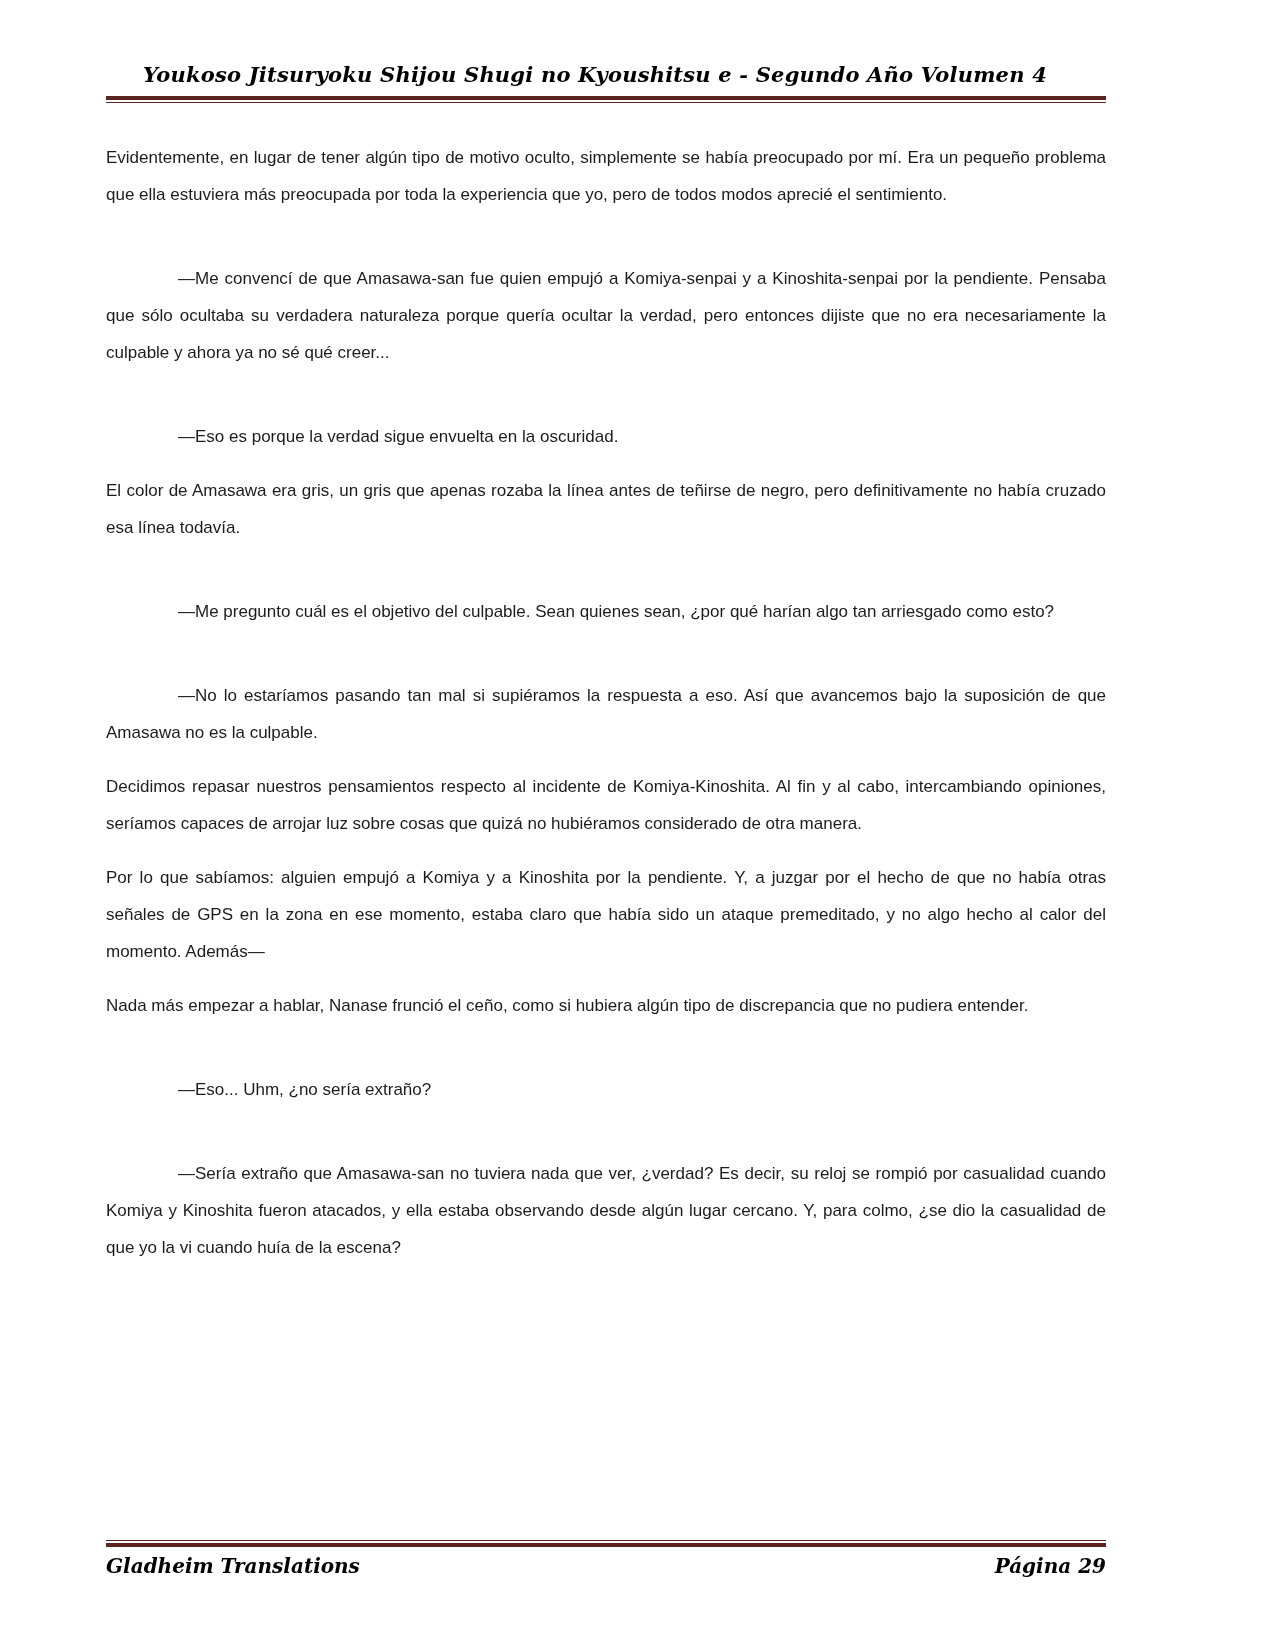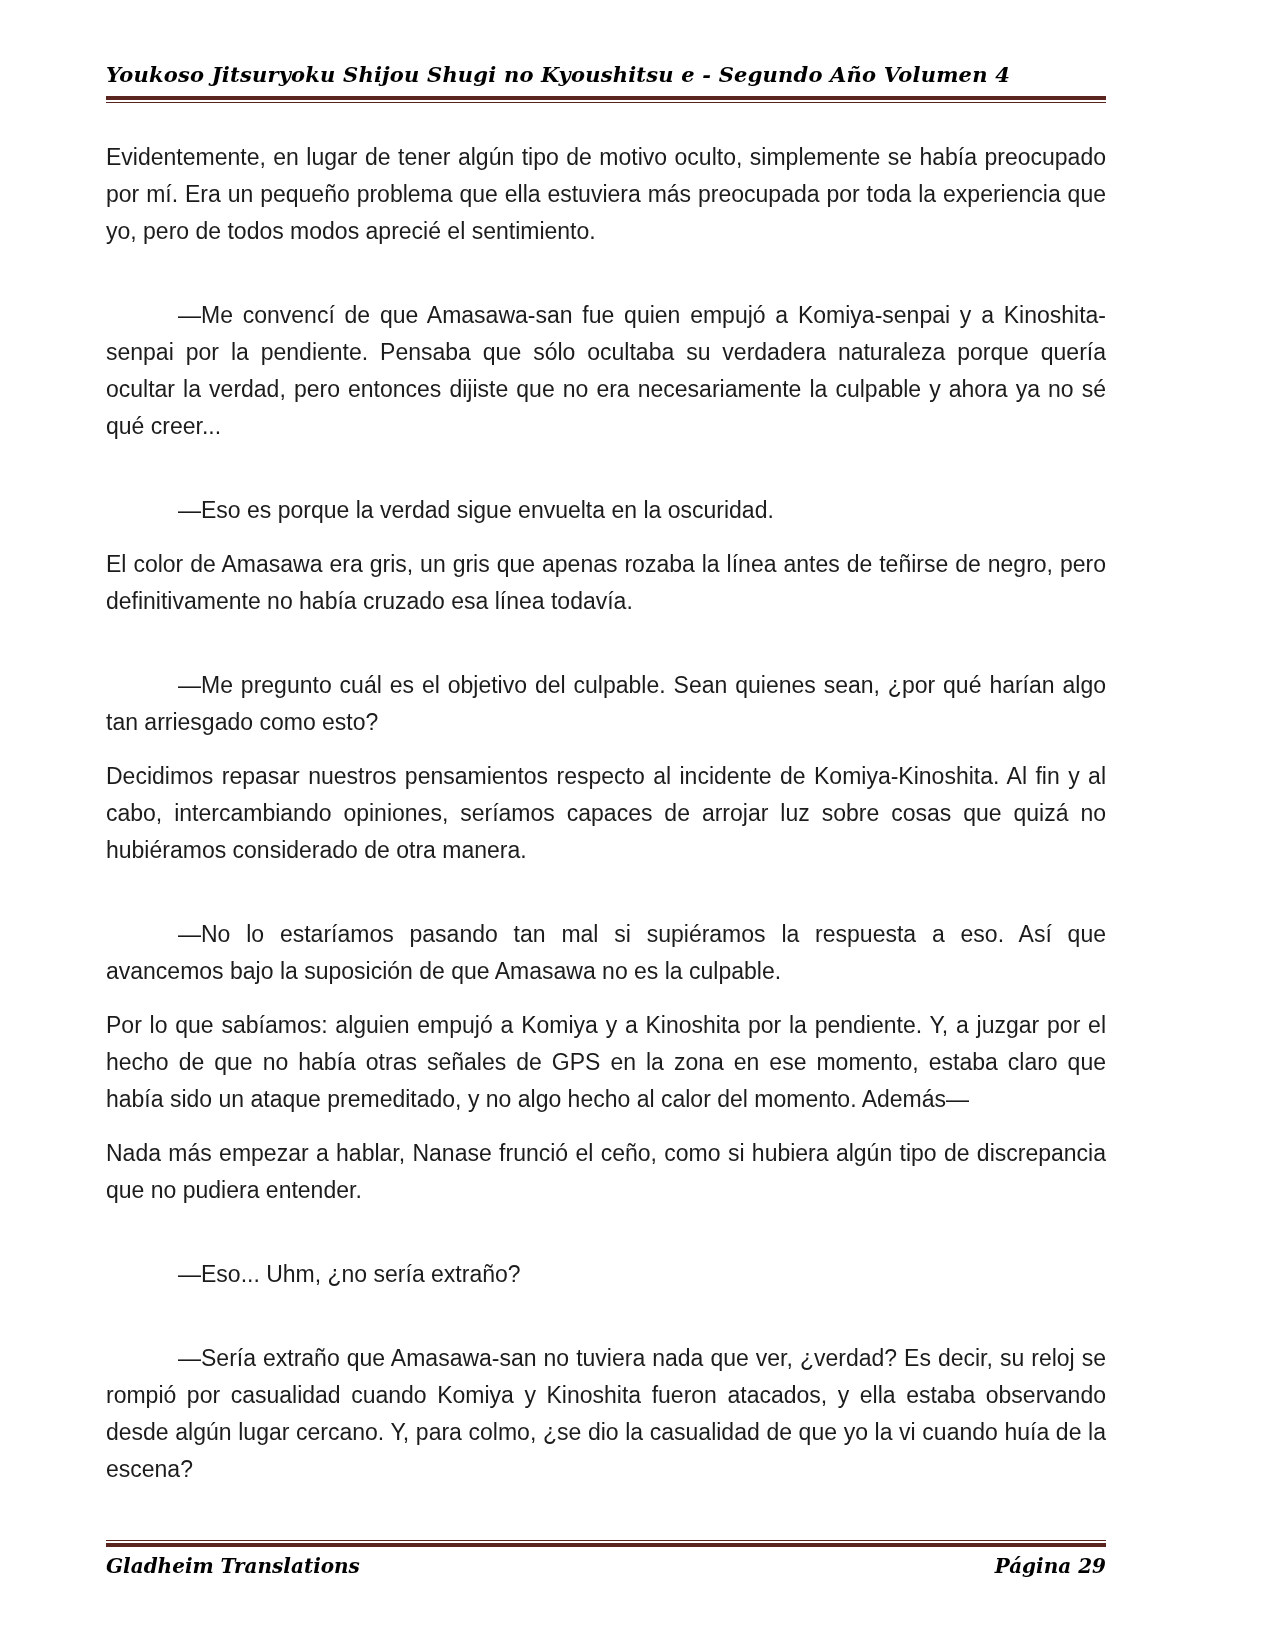--- a/index.html
+++ b/index.html
@@ -25,31 +25,32 @@
     padding-top: 62px;
   }
   .header-title {
     font-family: "DejaVu Serif", serif;
     font-style: italic;
     font-weight: bold;
     font-size: 21px;
     color: #000000;
     letter-spacing: 0.2px;
     white-space: nowrap;
+    margin-left: 37px;
   }
   .rule {
     margin-top: 9px;
     border-top: 4px solid var(--rule-color, #5b251f);
     border-bottom: 1.5px solid var(--rule-color, #5b251f);
     height: 2px;
   }
   .body-text {
     margin-top: 36px;
     color: #1c1c1c;
-    font-size: 23px;
+    font-size: 17px;
     line-height: 37px;
     text-align: justify;
   }
   .para {
     margin: 0 0 17px 0;
   }
   .para.dialogue {
     text-indent: 72px;
     margin-top: 47px;
   }
@@ -87,22 +88,22 @@
       <div class="header-title">Youkoso Jitsuryoku Shijou Shugi no Kyoushitsu e - Segundo Año Volumen 4</div>
       <div class="rule"></div>
     </div>
 
     <div class="body-text">
       <p class="para">Evidentemente, en lugar de tener algún tipo de motivo oculto, simplemente se había preocupado por mí. Era un pequeño problema que ella estuviera más preocupada por toda la experiencia que yo, pero de todos modos aprecié el sentimiento.</p>
       <p class="para dialogue">—Me convencí de que Amasawa-san fue quien empujó a Komiya-senpai y a Kinoshita-senpai por la pendiente. Pensaba que sólo ocultaba su verdadera naturaleza porque quería ocultar la verdad, pero entonces dijiste que no era necesariamente la culpable y ahora ya no sé qué creer...</p>
       <p class="para dialogue">—Eso es porque la verdad sigue envuelta en la oscuridad.</p>
       <p class="para">El color de Amasawa era gris, un gris que apenas rozaba la línea antes de teñirse de negro, pero definitivamente no había cruzado esa línea todavía.</p>
       <p class="para dialogue">—Me pregunto cuál es el objetivo del culpable. Sean quienes sean, ¿por qué harían algo tan arriesgado como esto?</p>
+      <p class="para dialogue">—No lo estaríamos pasando tan mal si supiéramos la respuesta a eso. Así que avancemos bajo la suposición de que Amasawa no es la culpable.</p>
       <p class="para">Decidimos repasar nuestros pensamientos respecto al incidente de Komiya-Kinoshita. Al fin y al cabo, intercambiando opiniones, seríamos capaces de arrojar luz sobre cosas que quizá no hubiéramos considerado de otra manera.</p>
-      <p class="para dialogue">—No lo estaríamos pasando tan mal si supiéramos la respuesta a eso. Así que avancemos bajo la suposición de que Amasawa no es la culpable.</p>
       <p class="para">Por lo que sabíamos: alguien empujó a Komiya y a Kinoshita por la pendiente. Y, a juzgar por el hecho de que no había otras señales de GPS en la zona en ese momento, estaba claro que había sido un ataque premeditado, y no algo hecho al calor del momento. Además—</p>
       <p class="para">Nada más empezar a hablar, Nanase frunció el ceño, como si hubiera algún tipo de discrepancia que no pudiera entender.</p>
       <p class="para dialogue">—Eso... Uhm, ¿no sería extraño?</p>
       <p class="para dialogue">—Sería extraño que Amasawa-san no tuviera nada que ver, ¿verdad? Es decir, su reloj se rompió por casualidad cuando Komiya y Kinoshita fueron atacados, y ella estaba observando desde algún lugar cercano. Y, para colmo, ¿se dio la casualidad de que yo la vi cuando huía de la escena?</p>
     </div>
 
   </div>
 
   <div class="footer">
     <div class="footer-rule"></div>

